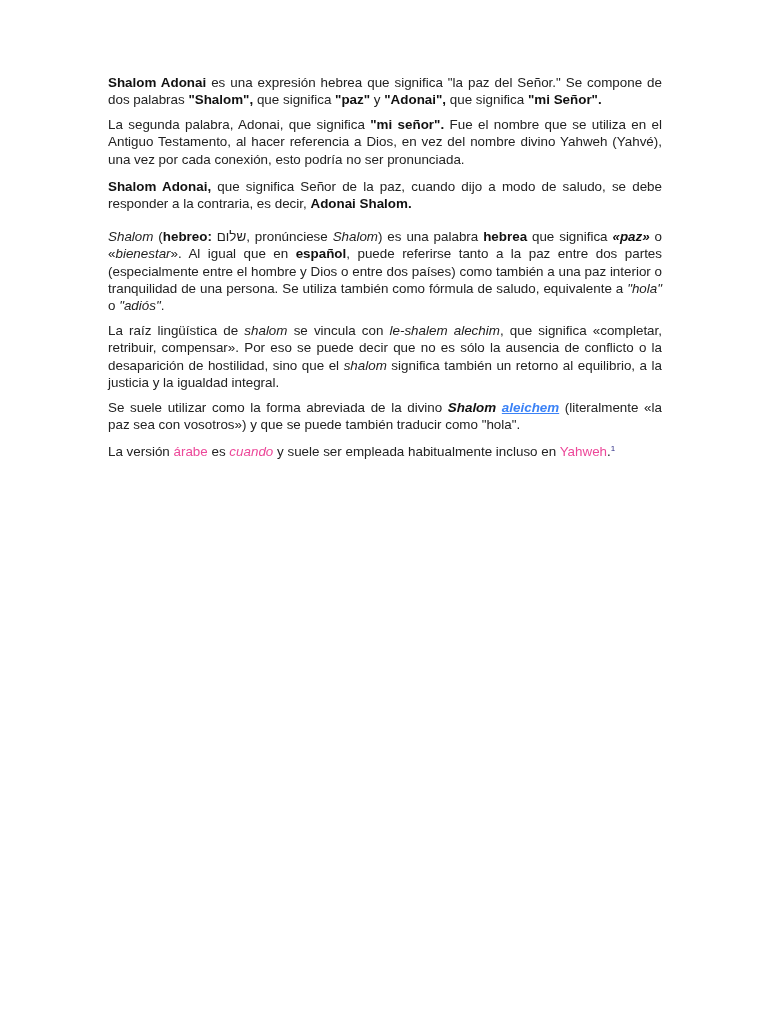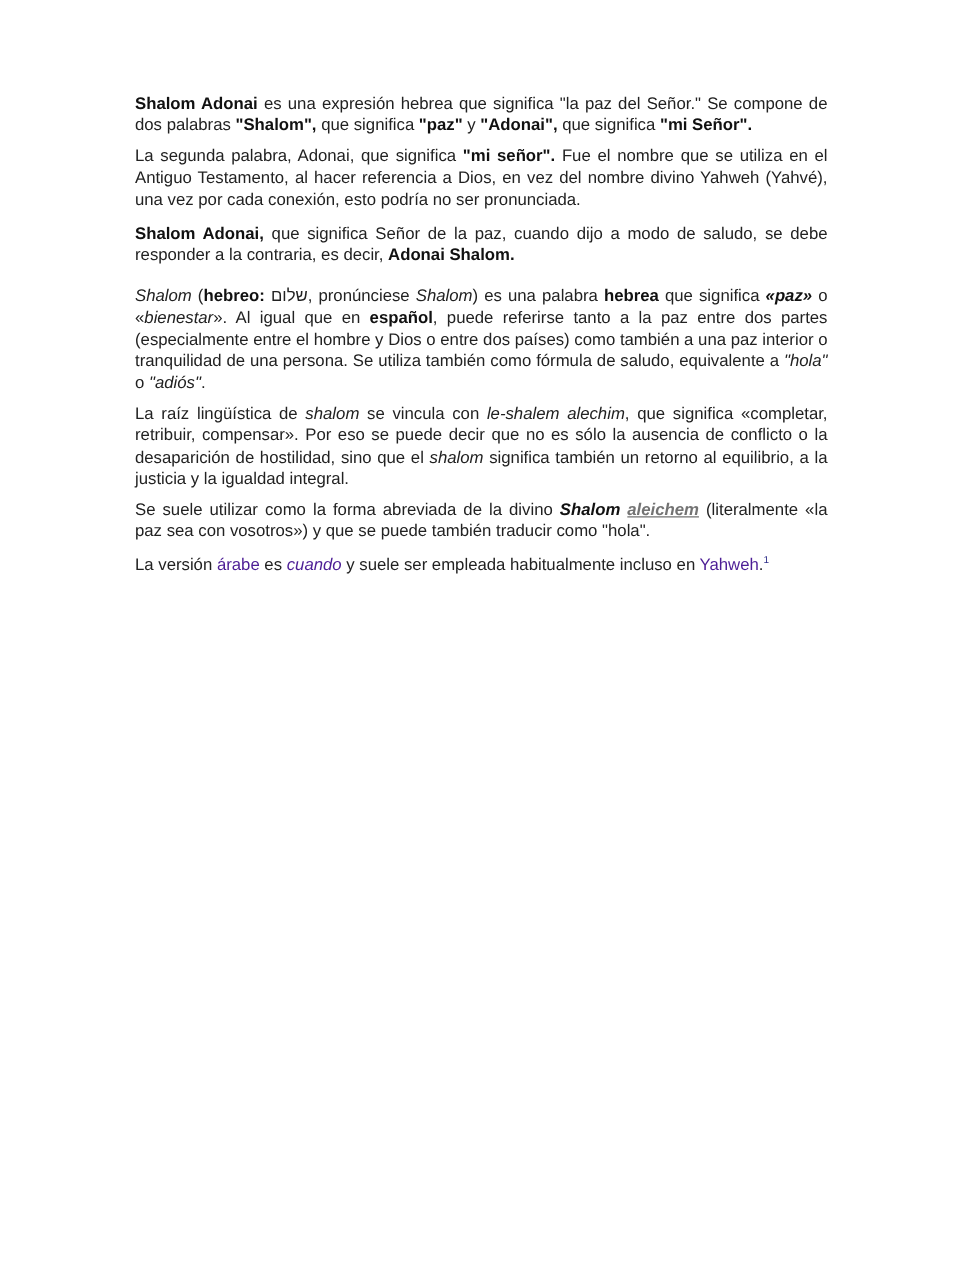--- a/index.html
+++ b/index.html
@@ -25,25 +25,25 @@
     }
     .para {
       margin: 0 0 10px 0;
       text-align: justify;
     }
     .para.tight { margin-bottom: 7px; }
     .para.gap-extra { margin-bottom: 15px; }
     b { font-weight: bold; color: #111; }
     i { }
     .link {
-      color: #4c1d95;
+      color: #ec4899;
       text-decoration: none;
     }
     .link-strong {
-      color: #737373;
+      color: #3b82f6;
       text-decoration: underline;
       font-weight: bold;
       font-style: italic;
     }
     sup.ref {
       font-size: 8px;
       line-height: 0;
       vertical-align: super;
       color: #2a2a86;
     }

